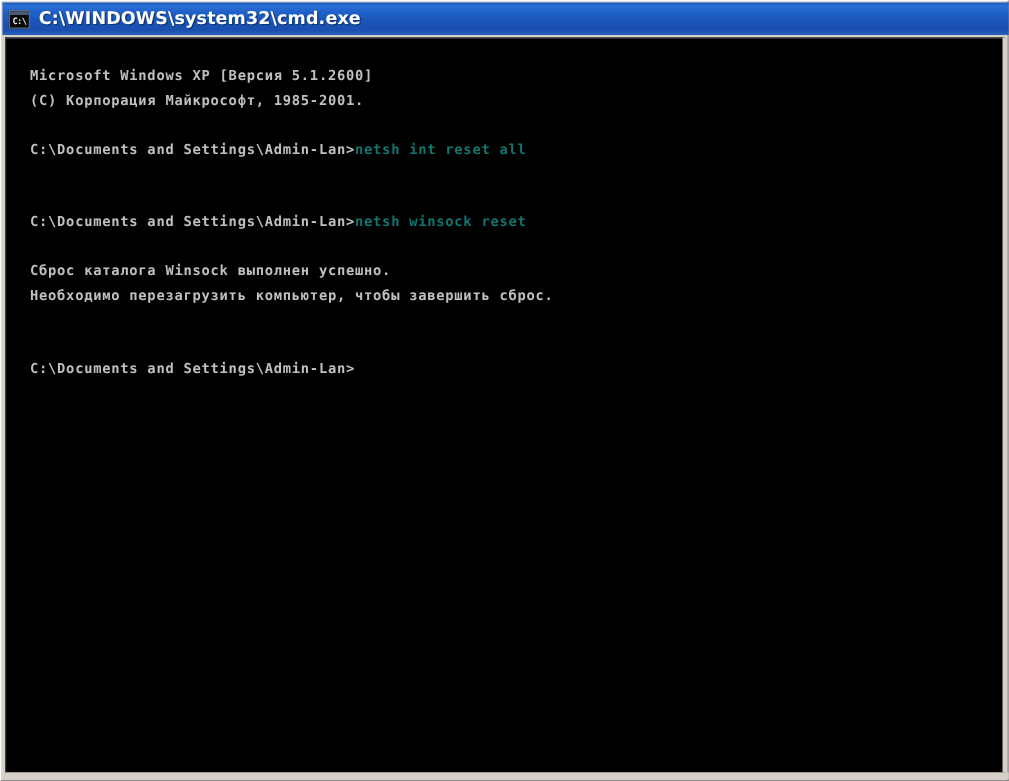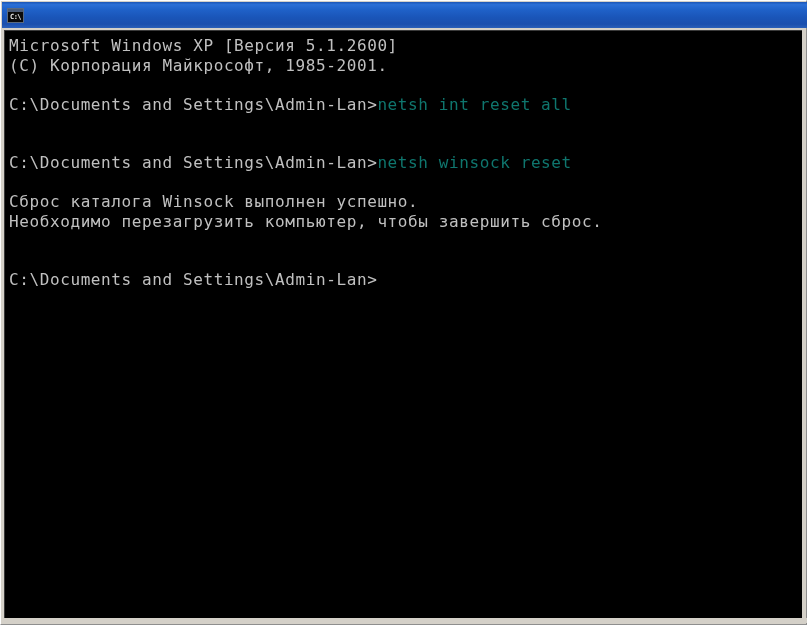--- a/index.html
+++ b/index.html
@@ -103,29 +103,29 @@
     height: 588px;
     background: #000000;
     box-sizing: border-box;
     border-top: 1px solid #3a3a3a;
     border-left: 1px solid #3a3a3a;
     overflow: hidden;
     padding: 5px 0 0 4px;
   }
 
   #console-text {
-    margin: 0;
+    margin: 15px;
     padding: 0;
     font-family: "DejaVu Sans Mono", monospace;
-    font-size: 16px;
+    font-size: 11px;
     line-height: 19.5px;
     letter-spacing: 0.6px;
     color: #c0c0c0;
     white-space: pre;
-    font-weight: normal;
+    font-weight: bold;
   }
 
   .ln {
     display: block;
     height: 19.5px;
     white-space: pre;
   }
   .cmd-typed {
     color: #0f766e;
   }
@@ -151,20 +151,21 @@
 </head>
 <body>
 
 <div id="cmd-window">
 
   <div id="title-bar">
     <div id="title-icon">
       <span class="icon-top"></span>
       <span class="icon-text">C:\</span>
     </div>
+    <span id="title-text">C:\WINDOWS\system32\cmd.exe</span>
   </div>
 
   <div id="console-area">
     <div id="console-text"><span class="ln">Microsoft Windows XP [Версия 5.1.2600]</span><span class="ln">(C) Корпорация Майкрософт, 1985-2001.</span><span class="ln">&nbsp;</span><span class="ln"><span>C:\Documents and Settings\Admin-Lan&gt;</span><span class="cmd-typed">netsh int reset all</span></span><span class="ln">&nbsp;</span><span class="ln">&nbsp;</span><span class="ln"><span>C:\Documents and Settings\Admin-Lan&gt;</span><span class="cmd-typed">netsh winsock reset</span></span><span class="ln">&nbsp;</span><span class="ln">Сброс каталога Winsock выполнен успешно.</span><span class="ln">Необходимо перезагрузить компьютер, чтобы завершить сброс.</span><span class="ln">&nbsp;</span><span class="ln">&nbsp;</span><span class="ln"><span>C:\Documents and Settings\Admin-Lan&gt;</span></span></div>
   </div>
 
   <div id="right-edge"></div>
   <div id="bottom-edge"></div>
 </div>
 

